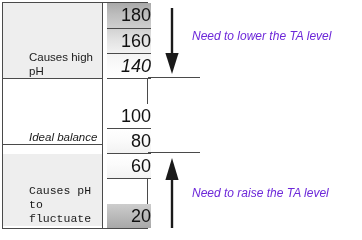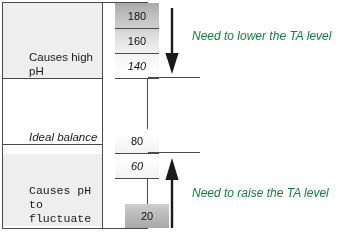--- a/index.html
+++ b/index.html
@@ -58,61 +58,61 @@
     position: absolute;
     left: 99px;
     top: 0;
     width: 45px;
     height: 100%;
     border-left: 1px solid #4a4a4a;
     box-sizing: border-box;
   }
   .num-cell {
     position: absolute;
-    left: 12px;
+    left: 4px;
     width: 100%;
     box-sizing: border-box;
     display: flex;
     align-items: center;
-    justify-content: center;
-    font-size: 11px;
+    justify-content: flex-end;
+    font-size: 18px;
     color: #111111;
     border-bottom: 1px solid #4a4a4a;
   }
   .num-cell.last { border-bottom: none; }
 
   
   .g-dark   { background: linear-gradient(to bottom, #a9a9a9 0%, #bdbdbd 45%, #cfcfcf 100%); }
   .g-mid    { background: linear-gradient(to bottom, #d2d2d2 0%, #e4e4e4 50%, #f2f2f2 100%); }
   .g-light  { background: linear-gradient(to bottom, #f4f4f4 0%, #fbfbfb 55%, #ffffff 100%); }
   .g-white  { background: #ffffff; }
   .g-light-r{ background: linear-gradient(to bottom, #ffffff 0%, #fbfbfb 45%, #f2f2f2 100%); }
   .g-mid-r  { background: linear-gradient(to bottom, #f0f0f0 0%, #e0e0e0 50%, #cfcfcf 100%); }
-  .g-dark-r { background: linear-gradient(to bottom, #cdcdcd 0%, #bcbcbc 45%, #a8a8a8 100%); margin-left: 10px; }
+  .g-dark-r { background: linear-gradient(to bottom, #cdcdcd 0%, #bcbcbc 45%, #a8a8a8 100%); }
 
   
   .divider {
     position: absolute;
     height: 1px;
     background: #4a4a4a;
   }
 
   
   .arrow {
     position: absolute;
     width: 16px;
   }
   .arrow svg { display: block; }
 
   
   .note {
     position: absolute;
     font-size: 12px;
     font-style: italic;
-    color: #15803d;
+    color: #6d28d9;
     white-space: nowrap;
   }
 </style>
 </head>
 <body>
 
 <div id="root">
 
   <div class="ta-table">
 
@@ -131,24 +131,27 @@
     <div class="num-col">
       <div class="num-cell g-dark" style="top:0px;   height:26px;">
           <span>180</span>
         </div>
       <div class="num-cell g-mid" style="top:26px;  height:25px;">
           <span>160</span>
         </div>
       <div class="num-cell g-light" style="top:51px;  height:25px;font-style:italic;">
           <span>140</span>
         </div>
+      <div class="num-cell g-white" style="top:101px; height:25px;">
+          <span>100</span>
+        </div>
       <div class="num-cell g-light-r" style="top:126px; height:25px;">
           <span>80</span>
         </div>
-      <div class="num-cell g-light-r" style="top:151px; height:25px;font-style:italic;">
+      <div class="num-cell g-light-r" style="top:151px; height:25px;">
           <span>60</span>
         </div>
       <div class="num-cell g-dark-r last" style="top:201px; height:24px;">
           <span>20</span>
         </div>
     </div>
 
   </div>
 
   <div class="divider" style="left:148px; top:77px; width:52px;"></div>

